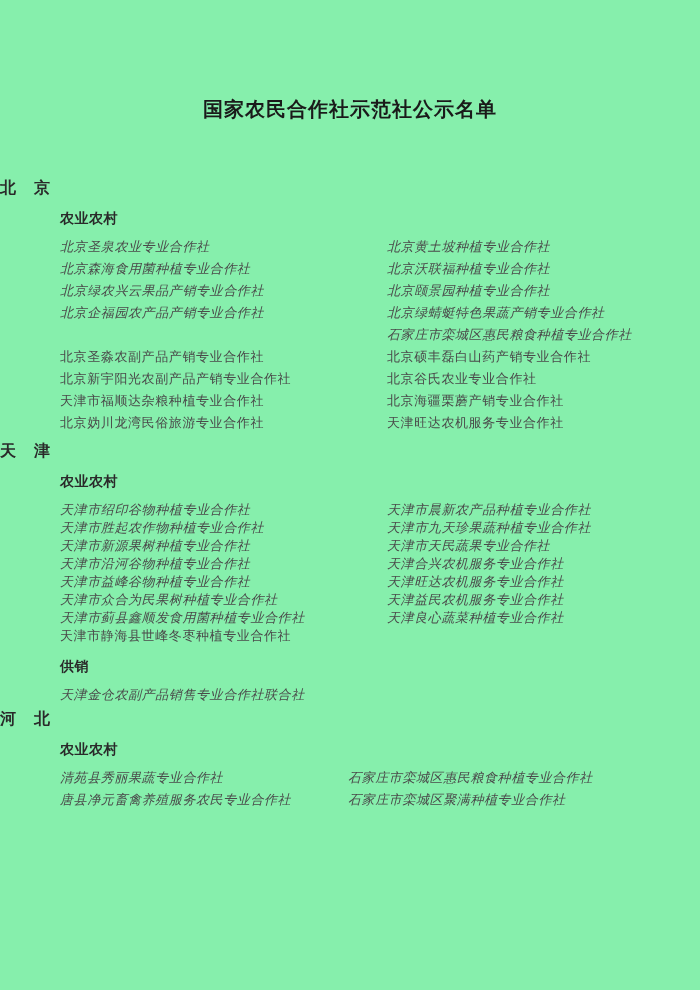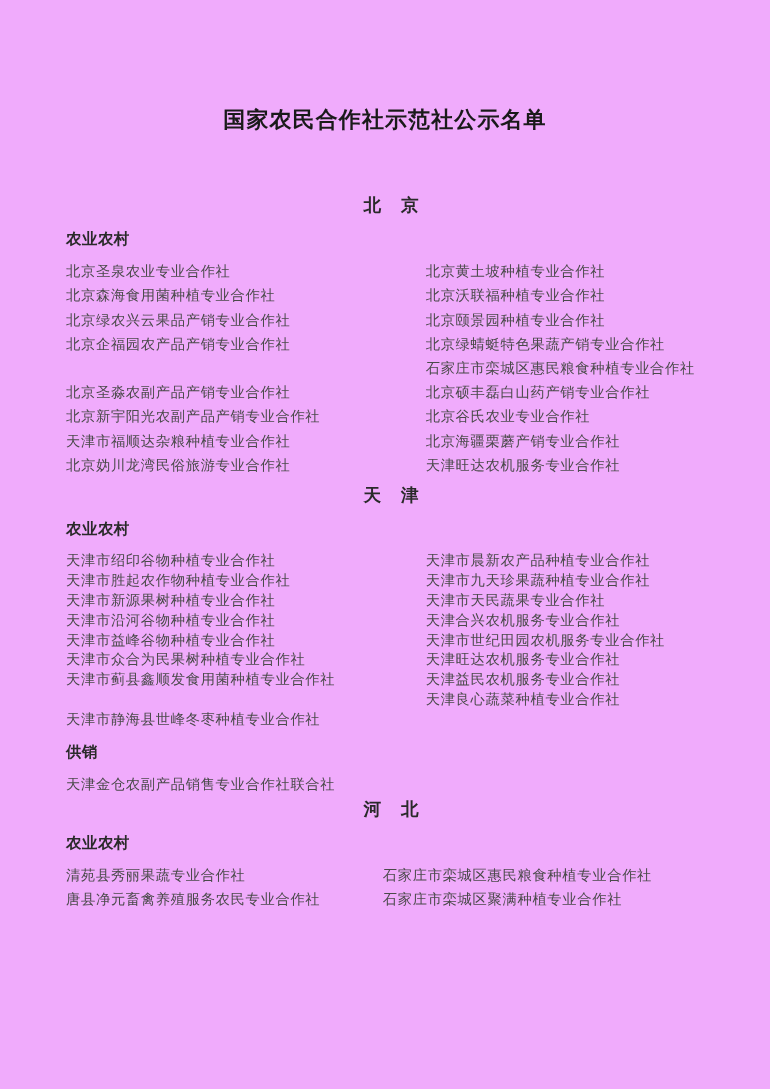--- a/index.html
+++ b/index.html
@@ -6,57 +6,56 @@
   body {
     width: 700px; height: 990px;
     background: #ffffff;
     font-family: "Liberation Serif", serif;
     color: #4a4a4a;
   }
   .page {
     position: relative;
     width: 700px; height: 990px;
     overflow: hidden;
-    background: #f0abfc;
+    background: #86efac;
   }
   .title {
     margin: 0;
     padding-top: 97px;
     text-align: center;
     font-size: 20px;
     line-height: 24px;
     font-weight: bold;
     letter-spacing: 1px;
     color: #1a1a1a;
   }
   .province {
     margin-top: 4px;
-    text-align: center;
+    text-align: left;
     font-size: 16px;
     line-height: 20px;
     font-weight: bold;
     letter-spacing: 1px;
     color: #2a2a2a;
-    padding-left: 12px;
   }
   .section-0 .province { margin-top: 57px; }
   .category {
     margin: 12px 0 0 60px;
     font-size: 14px;
     line-height: 18px;
     font-weight: bold;
     letter-spacing: 0.5px;
     color: #2a2a2a;
   }
   .group {
     display: flex;
     margin: 0 0 0 60px;
     width: 600px;
   }
-  .category + .group { margin-top: 11px; }
+  .category + .group { margin-top: 11px; font-style: italic; }
   .col { flex: none; }
   .col-left  { width: 327px; }
   .col-right { width: 250px; }
   .section-2 .col-left  { width: 288px; }
   .section-2 .col-right { width: 270px; }
   .coop-item {
     font-size: 13px;
     line-height: 16px;
     letter-spacing: 0.6px;
     margin-bottom: 6px;
@@ -115,21 +114,20 @@
             <div class="coop-item">天津市沿河谷物种植专业合作社</div>
             <div class="coop-item">天津市益峰谷物种植专业合作社</div>
             <div class="coop-item">天津市众合为民果树种植专业合作社</div>
             <div class="coop-item">天津市蓟县鑫顺发食用菌种植专业合作社</div>
           </div>
           <div class="col col-right">
             <div class="coop-item">天津市晨新农产品种植专业合作社</div>
             <div class="coop-item">天津市九天珍果蔬种植专业合作社</div>
             <div class="coop-item">天津市天民蔬果专业合作社</div>
             <div class="coop-item">天津合兴农机服务专业合作社</div>
-            <div class="coop-item">天津市世纪田园农机服务专业合作社</div>
             <div class="coop-item">天津旺达农机服务专业合作社</div>
             <div class="coop-item">天津益民农机服务专业合作社</div>
             <div class="coop-item">天津良心蔬菜种植专业合作社</div>
           </div>
         </div>
         <div class="group">
           <div class="col col-left">
             <div class="coop-item">天津市静海县世峰冬枣种植专业合作社</div>
           </div>
           <div class="col col-right"></div>

